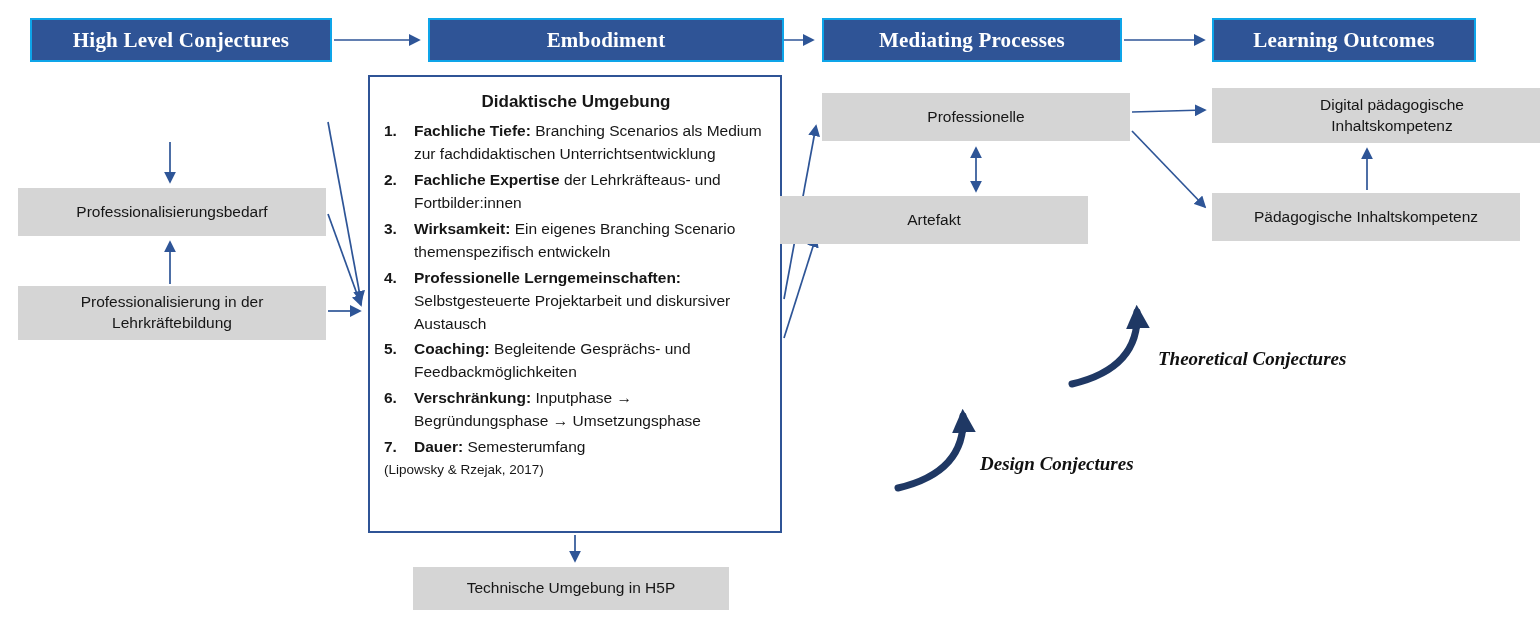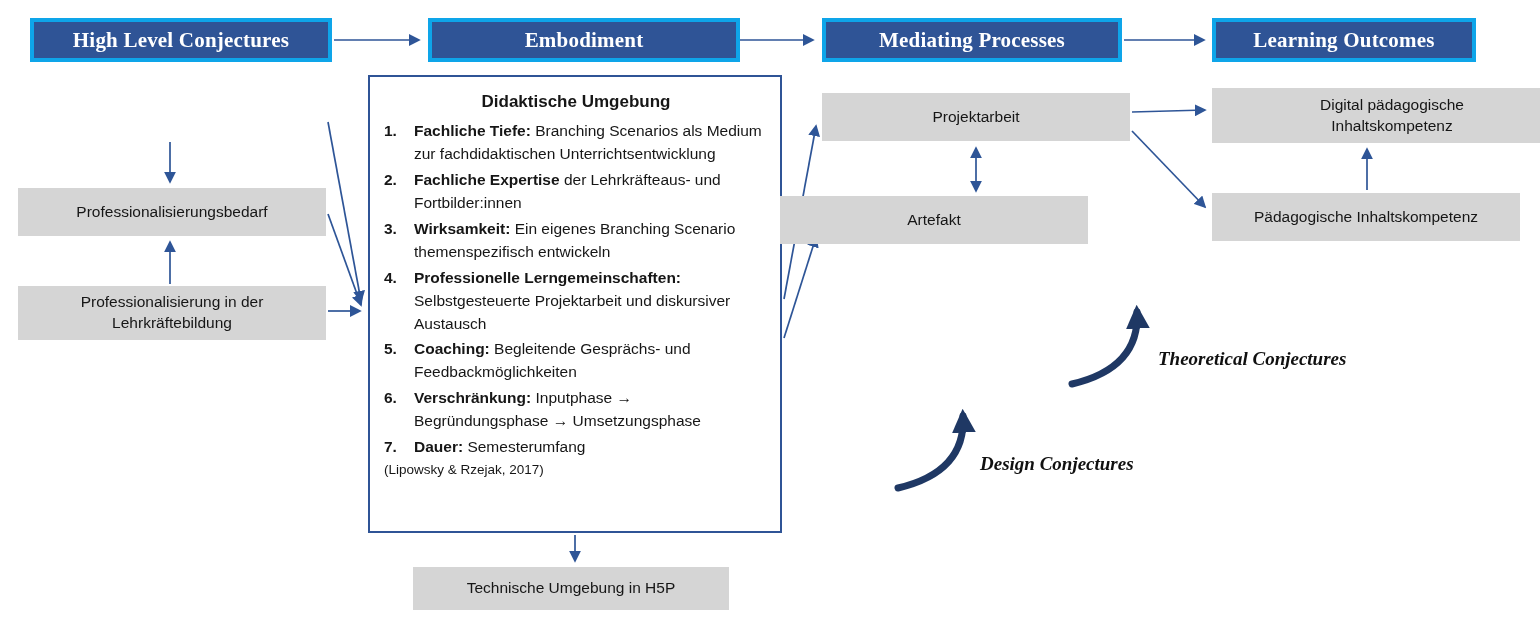--- a/index.html
+++ b/index.html
@@ -1,18 +1,18 @@
 <!DOCTYPE html>
 <html><head>
 <meta charset="utf-8">
 <style>
   html,body{margin:0;padding:0;background:#ffffff;}
   .canvas{position:relative;width:1540px;height:618px;background:#ffffff;font-family:"Liberation Sans",sans-serif;overflow:hidden;}
   .arrows{position:absolute;left:0;top:0;width:1540px;height:618px;z-index:1;pointer-events:none;}
-  .hdr{position:absolute;top:18px;height:44px;z-index:2;background:#2F5496;border:4px solid #0ea5e9;box-sizing:border-box;
+  .hdr{position:absolute;top:18px;height:44px;z-index:2;background:#2F5496;border:2px solid #0ea5e9;box-sizing:border-box;
        color:#ffffff;font-family:"Liberation Serif",serif;font-weight:bold;font-size:21px;
        display:flex;align-items:center;justify-content:center;letter-spacing:.2px;}
   .gbox{position:absolute;z-index:2;background:#D5D5D5;color:#161616;font-size:15.5px;line-height:1.35;
         display:flex;align-items:center;justify-content:center;text-align:center;white-space:pre-line;box-sizing:border-box;padding:2px 6px;}
   .embox{position:absolute;z-index:2;left:368px;top:75px;width:414px;height:458px;background:#ffffff;
          border:2px solid #2F5496;box-sizing:border-box;padding:12px 12px 4px 14px;color:#161616;}
   .embox-title{text-align:center;font-weight:bold;font-size:17px;margin:3px 0 8px;}
   .emitem{display:flex;font-size:15.5px;line-height:1.48;margin-bottom:3px;}
   .emitem .num{flex:none;width:30px;font-weight:bold;}
   .emitem .lead{font-weight:bold;}
@@ -51,21 +51,21 @@
       <line x1="1367" y1="190" x2="1367" y2="149" marker-end="url(#mA)"></line>
       <line x1="575" y1="535" x2="575" y2="561" marker-end="url(#mA)"></line>
     </g>
     <g stroke="#1F3864" stroke-width="7" fill="none" stroke-linecap="round">
       <path d="M1072,384 Q1140,368 1137,312" marker-end="url(#mB)"></path>
       <path d="M898,488 Q966,472 963,416" marker-end="url(#mB)"></path>
     </g>
   </svg>
 
   <div class="hdr" style="left:30px;width:302px">High Level Conjectures</div>
-  <div class="hdr" style="left:428px;width:312px">Embodiment</div>
+  <div class="hdr" style="left:428px;width:356px">Embodiment</div>
   <div class="hdr" style="left:822px;width:300px">Mediating Processes</div>
   <div class="hdr" style="left:1212px;width:264px">Learning Outcomes</div>
 
   <div class="gbox" style="left:18px;top:286px;width:308px;height:54px">Professionalisierung in der
 Lehrkräftebildung</div>
   <div class="gbox" style="left:18px;top:188px;width:308px;height:48px">Professionalisierungsbedarf</div>
 
   <div class="embox">
     <div class="embox-title">Didaktische Umgebung</div>
 
@@ -96,21 +96,21 @@
     <div class="emitem">
       <span class="num">7.</span>
       <span class="txt"><span class="lead">Dauer:</span><span> Semesterumfang</span></span>
     </div>
 
     <div class="citation">(Lipowsky &amp; Rzejak, 2017)</div>
   </div>
 
   <div class="gbox" style="left:413px;top:567px;width:316px;height:43px">Technische Umgebung in H5P</div>
 
-  <div class="gbox" style="left:822px;top:93px;width:308px;height:48px">Projektarbeit</div>
+  <div class="gbox" style="left:822px;top:93px;width:308px;height:48px">Professionelle</div>
   <div class="gbox" style="left:780px;top:196px;width:308px;height:48px">Artefakt</div>
 
   <div class="gbox" style="left:1212px;top:88px;width:360px;height:55px">Digital pädagogische
 Inhaltskompetenz</div>
   <div class="gbox" style="left:1212px;top:193px;width:308px;height:48px">Pädagogische Inhaltskompetenz</div>
 
   <div class="annot" style="left:1158px;top:348px">Theoretical Conjectures</div>
   <div class="annot" style="left:980px;top:453px">Design Conjectures</div>
 
 </div>

